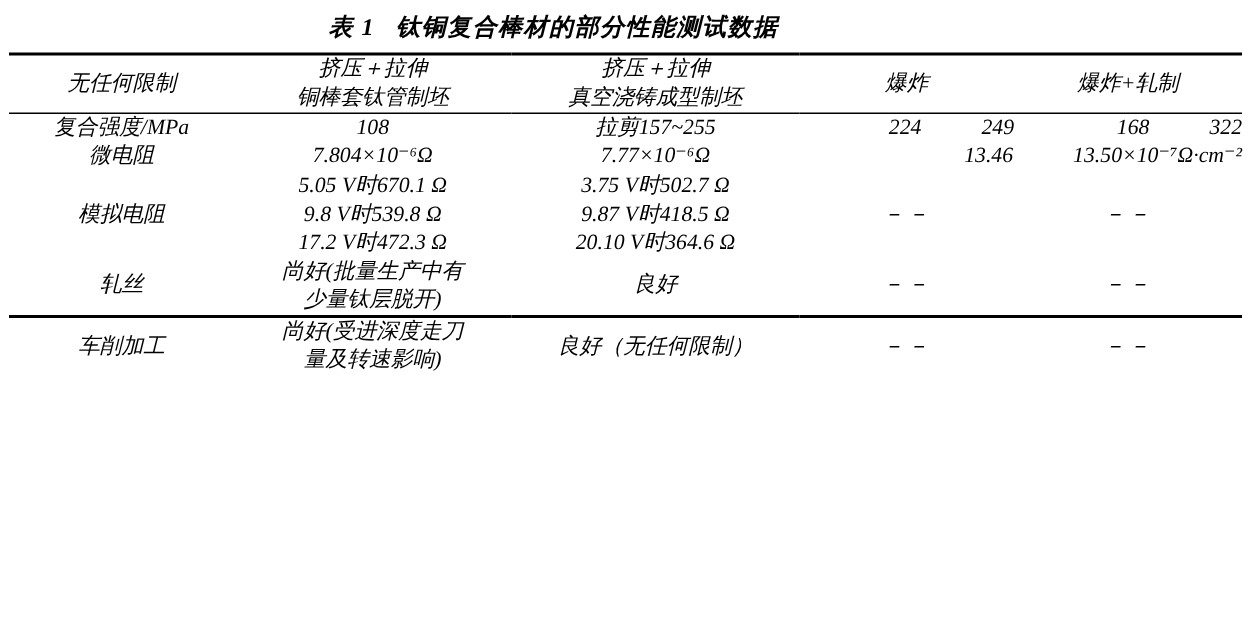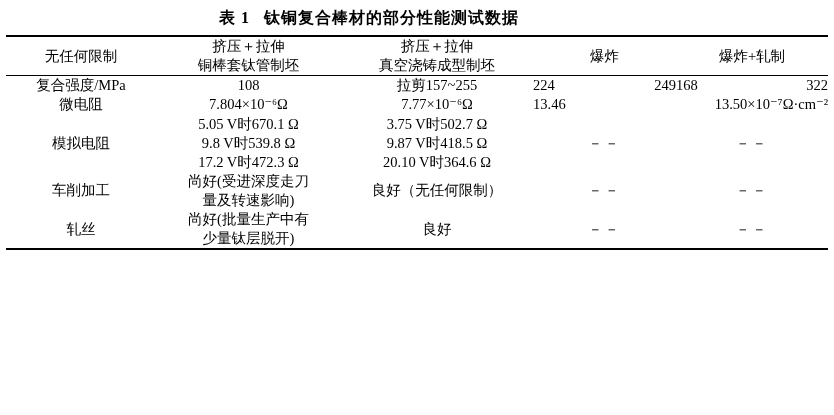--- a/index.html
+++ b/index.html
@@ -13,20 +13,21 @@
     font-family: "Liberation Serif", "DejaVu Serif", serif;
     color: #000000;
     overflow: hidden;
   }
   .page {
     position: relative;
     width: 738px;
     height: 415px;
     box-sizing: border-box;
     padding: 6px 6px 0 6px;
+    font-style: italic;
   }
   .table-title {
     text-align: center;
     font-size: 16px;
     font-weight: bold;
     letter-spacing: 1px;
     padding: 2px 0 6px 0;
   }
   .table-title .tnum {
     margin-right: 14px;
@@ -74,22 +75,22 @@
     white-space: nowrap;
   }
   .dash {
     letter-spacing: 2px;
     font-size: 15px;
   }
   .pad-top-sm td { padding-top: 6px; }
   .tall td { padding-top: 8px; padding-bottom: 8px; margin-top: 28px; }
   .twocol-inner {
     display: flex;
-    justify-content: space-between;
-    gap: 26px;
+    justify-content: flex-end;
+    gap: 40px;
   }
   .nowrap { white-space: nowrap; }
   col.c1 { width: 150px; }
   col.c2 { width: 185px; }
   col.c3 { width: 192px; }
   col.c4 { width: 143px; }
   col.c5 { width: 152px; }
 </style>
 </head>
 <body>
@@ -172,37 +173,37 @@
         </td>
         <td>
           <span class="cellline">3.75 V时502.7 Ω</span>
           <span class="cellline">9.87 V时418.5 Ω</span>
           <span class="cellline">20.10 V时364.6 Ω</span>
         </td>
         <td class="dash">－－</td>
         <td class="dash">－－</td>
       </tr>
 
+      <tr class="tall rule-bottom">
+        <td class="label">轧丝</td>
+        <td>
+          <span class="cellline">尚好(批量生产中有</span>
+          <span class="cellline">少量钛层脱开)</span>
+        </td>
+        <td>良好</td>
+        <td class="dash">－－</td>
+        <td class="dash">－－</td>
+      </tr>
+
       <tr class="tall">
         <td class="label">车削加工</td>
         <td>
           <span class="cellline">尚好(受进深度走刀</span>
           <span class="cellline">量及转速影响)</span>
         </td>
         <td>良好（无任何限制）</td>
-        <td class="dash">－－</td>
-        <td class="dash">－－</td>
-      </tr>
-
-      <tr class="tall rule-bottom">
-        <td class="label">轧丝</td>
-        <td>
-          <span class="cellline">尚好(批量生产中有</span>
-          <span class="cellline">少量钛层脱开)</span>
-        </td>
-        <td>良好</td>
         <td class="dash">－－</td>
         <td class="dash">－－</td>
       </tr>
 
     </tbody>
   </table>
 </div>
 
 </body></html>

